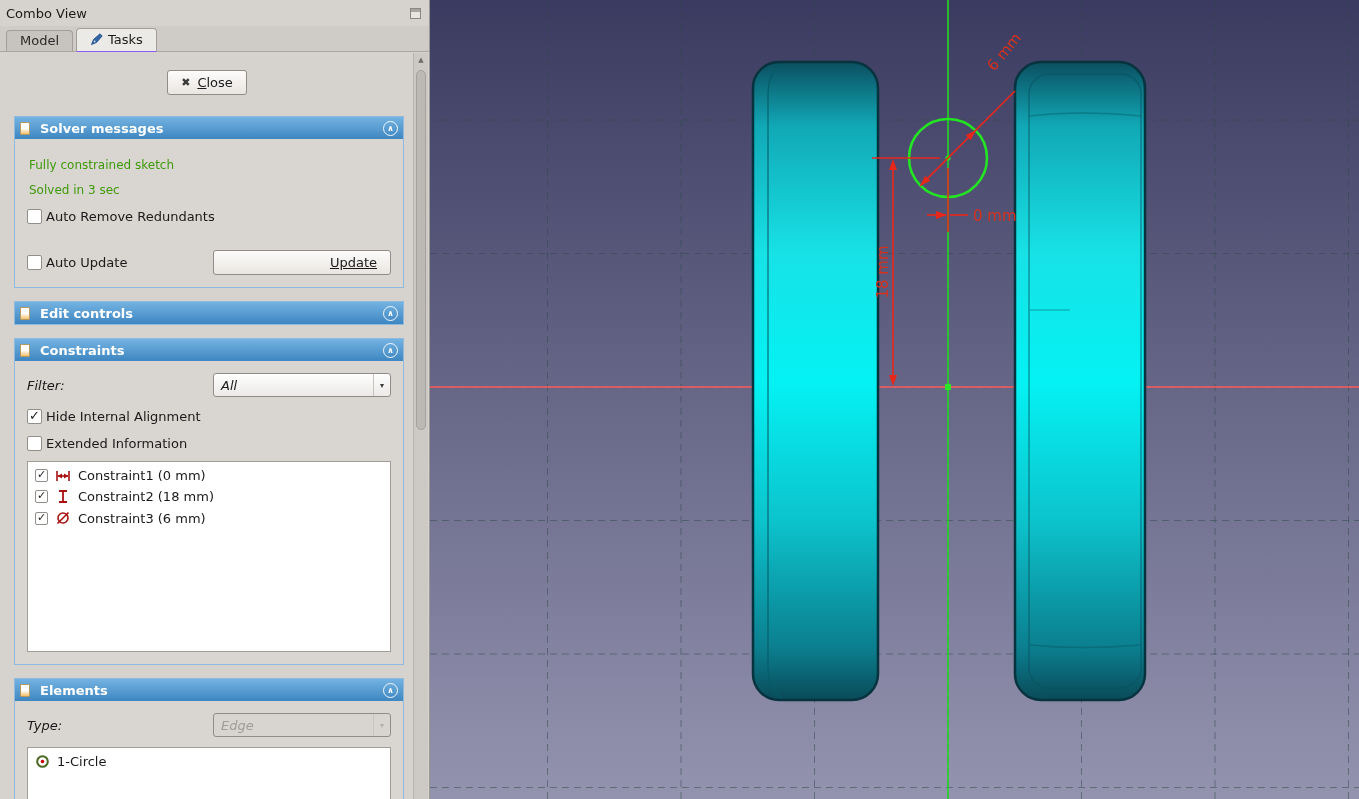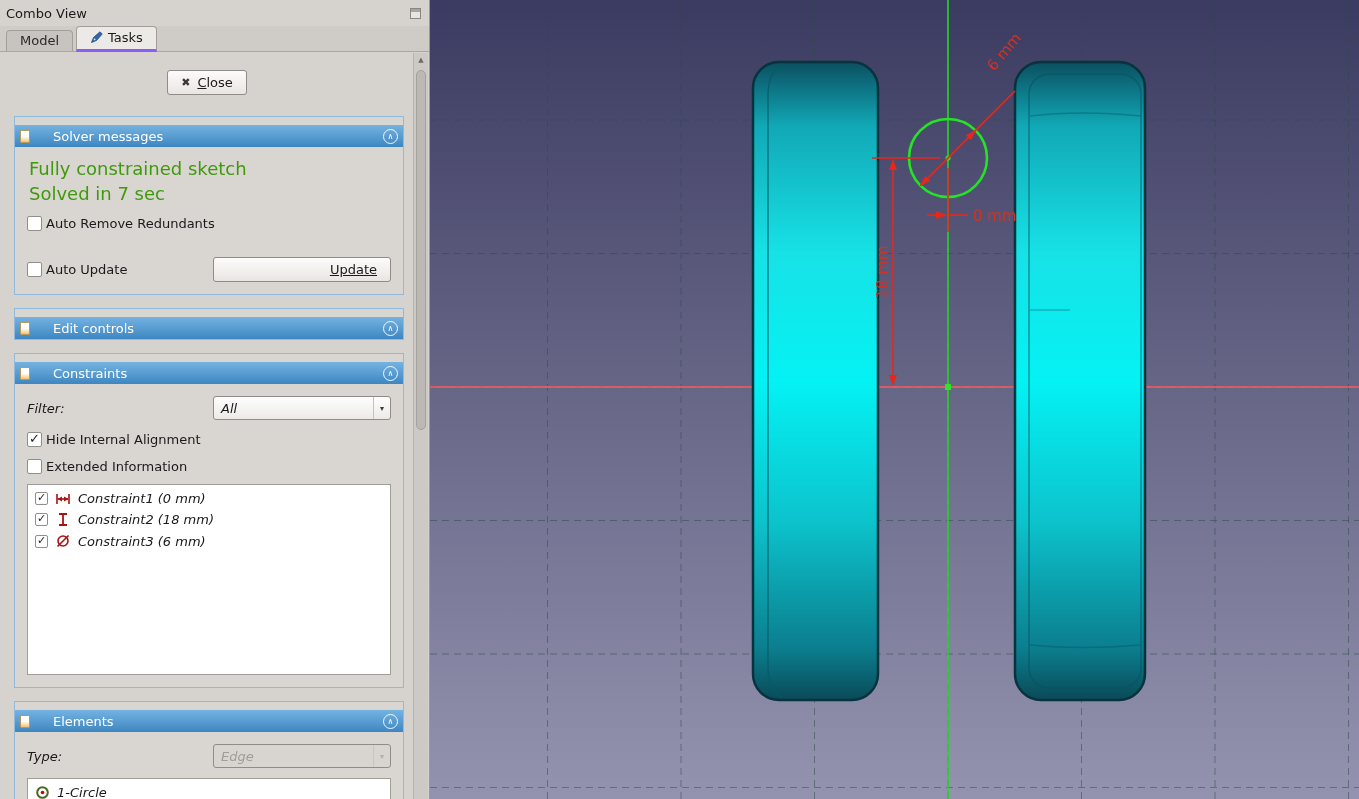--- a/index.html
+++ b/index.html
@@ -8,52 +8,52 @@
   .app { position:relative; width:1326px; height:799px; }
 
   
   .left-panel { position:absolute; left:0; top:0; width:430px; height:799px; background:#d6d2cd; border-right:1px solid #9c9893; }
   .titlebar { height:26px; display:flex; align-items:center; justify-content:space-between; padding:2px 8px 2px 6px; }
   .float-icon { width:11px; height:11px; border:1px solid #8a8682; position:relative; background:#e8e5e1; }
   .float-icon::before { content:""; position:absolute; left:0; right:0; top:0; height:3px; background:#a8a4a0; }
   .tabbar { height:26px; display:flex; align-items:flex-end; padding-left:6px; border-bottom:1px solid #aaa6a1; background:#cfcbc6; }
   .tab { display:flex; align-items:center; gap:5px; padding:3px 13px 4px; border:1px solid #a39e99; border-bottom:none; border-radius:4px 4px 0 0; margin-right:3px; }
   .tab.inactive { background:#c7c3be; color:#2a2a2a; padding-top:2px; padding-bottom:3px;justify-content:flex-end; }
-  .tab.active { background:#eceae7; position:relative; margin-bottom:-1px; border-bottom:3px solid #8b5cf6; }
+  .tab.active { background:#eceae7; position:relative; margin-bottom:-1px; border-bottom:1px solid #8b5cf6; }
 
   .panel-body { position:absolute; top:53px; left:0; width:414px; bottom:0; overflow:hidden; padding-top:17px; }
 
   .close-row { text-align:center; margin-bottom:21px; }
   .btn { display:inline-flex; align-items:center; gap:7px; padding:4px 13px; background:linear-gradient(#fdfcfb,#e9e5e1); border:1px solid #918c87; border-radius:3px; font-size:13px; color:#1a1a1a; font-family:"DejaVu Sans", sans-serif; cursor:default; }
   .btn .btn-label { display:block; }
   .close-btn .btn-label::first-letter { text-decoration:underline; }
   .btn-x { font-size:11px; color:#3a3a3a; }
 
   .section { margin:0 10px 13px 14px; border:1px solid #8fb9dd; background:#d9d5d1; }
-  .sec-header { height:22px; display:flex; align-items:center; gap:23px; padding:0 5px; background:linear-gradient(#74b3e2,#3e86c1); color:#fff; font-weight:normal; font-size:13px;margin-top:8px; }
+  .sec-header { height:22px; display:flex; align-items:center; gap:10px; padding:0 5px; background:linear-gradient(#74b3e2,#3e86c1); color:#fff; font-weight:bold; font-size:13px; }
   .doc-icon { width:10px; height:13px; background:linear-gradient(#ffffff 50%, #f6c069); border:1px solid #b89a5e; border-radius:1px; flex:none; }
   .collapse-btn { margin-left:auto; width:15px; height:15px; border:1px solid #f4f8fc; border-radius:50%; color:#fff; font-size:8px; line-height:13px; text-align:center; flex:none; }
   .sec-body { padding:8px 12px 12px; }
 
-  .status-green { color:#3f9a0b; font-size:18px; margin:3px 2px 4px; }
+  .status-green { color:#3f9a0b; font-size:12px; margin:11px 2px 4px; }
   .cbrow { display:flex; align-items:center; gap:4px; margin-top:12px; }
   .cb { width:15px; height:15px; background:#fff; border:1px solid #928e89; border-radius:2px; position:relative; flex:none; }
   .cb.checked::after { content:"✓"; position:absolute; left:1px; top:-2px; font-size:13px; color:#222; font-weight:bold; }
   .cb.small { width:13px; height:13px; }
   .cb.small.checked::after { font-size:11px; top:-2px; }
   .updrow { display:flex; align-items:center; justify-content:space-between; margin-top:26px; }
   .upd-btn { width:178px; justify-content:flex-end;text-decoration:underline; }
 
   .fieldrow { display:flex; align-items:center; justify-content:space-between; margin-top:4px;font-style:italic; }
   .dropdown { width:178px; height:24px; border:1px solid #918c87; border-radius:3px; background:linear-gradient(#fefefe,#eceae7); display:flex; align-items:center; padding:0 0 0 7px; font-size:13px;text-align:right; }
   .dd-arrow { margin-left:auto; font-size:8px; color:#3a3a3a; border-left:1px solid #c6c2bd; padding:0 6px; height:100%; display:flex; align-items:center; }
   .dropdown.disabled { background:#d8d4d0; color:#a09c97;gap:48px; }
   .dropdown.disabled .dd-arrow { color:#b2aea9; border-left-color:#c9c5c0; }
 
-  .listbox { background:#fff; border:1px solid #a19d97; margin-top:10px; padding:3px 0; overflow:hidden;font-style:italic; }
+  .listbox { background:#fff; border:1px solid #a19d97; margin-top:10px; padding:3px 0; overflow:hidden; }
   .listbox.constraints { height:191px; }
   .listbox.elements { height:120px; }
   .list-item { display:flex; align-items:center; gap:7px; padding:3px 7px; font-size:13px; }
   .cicon { flex:none; display:inline-flex; }
 
   .vscroll { position:absolute; right:1px; top:53px; width:15px; bottom:0; background:#cdc9c4; border-left:1px solid #b7b3ae; }
   .vscroll .up { height:15px; text-align:center; font-size:7px; color:#6e6a66; line-height:15px; }
   .vscroll .thumb { position:absolute; left:2px; right:2px; top:17px; height:360px; background:#bcb8b3; border:1px solid #a5a19c; border-radius:6px; }
 
   
@@ -97,21 +97,21 @@
       </div>
 
       <div class="section">
         <div class="sec-header">
           <span class="doc-icon"></span>
           <span>Solver messages</span>
           <span class="collapse-btn">∧</span>
         </div>
         <div class="sec-body">
           <div class="status-green">Fully constrained sketch</div>
-          <div class="status-green">Solved in 7 sec</div>
+          <div class="status-green">Solved in 3 sec</div>
           <div class="cbrow">
             <span class="cb"></span>
             <span>Auto Remove Redundants</span>
           </div>
           <div class="updrow">
             <span class="cbrow" style="margin-top:0;">
               <span class="cb"></span>
               <span>Auto Update</span>
             </span>
             <button class="btn upd-btn">

